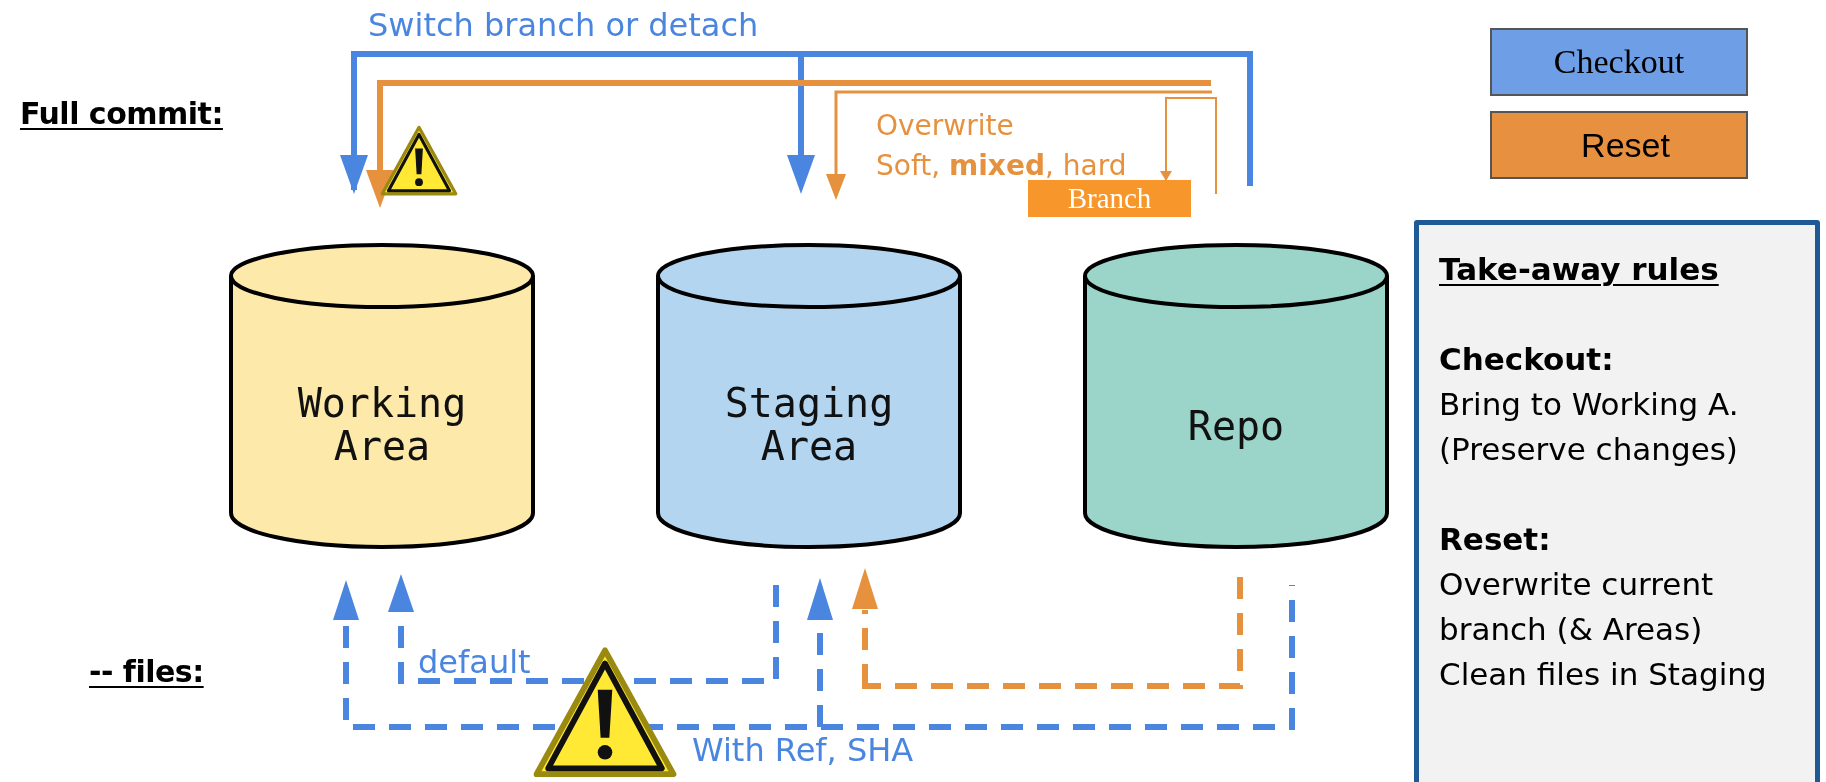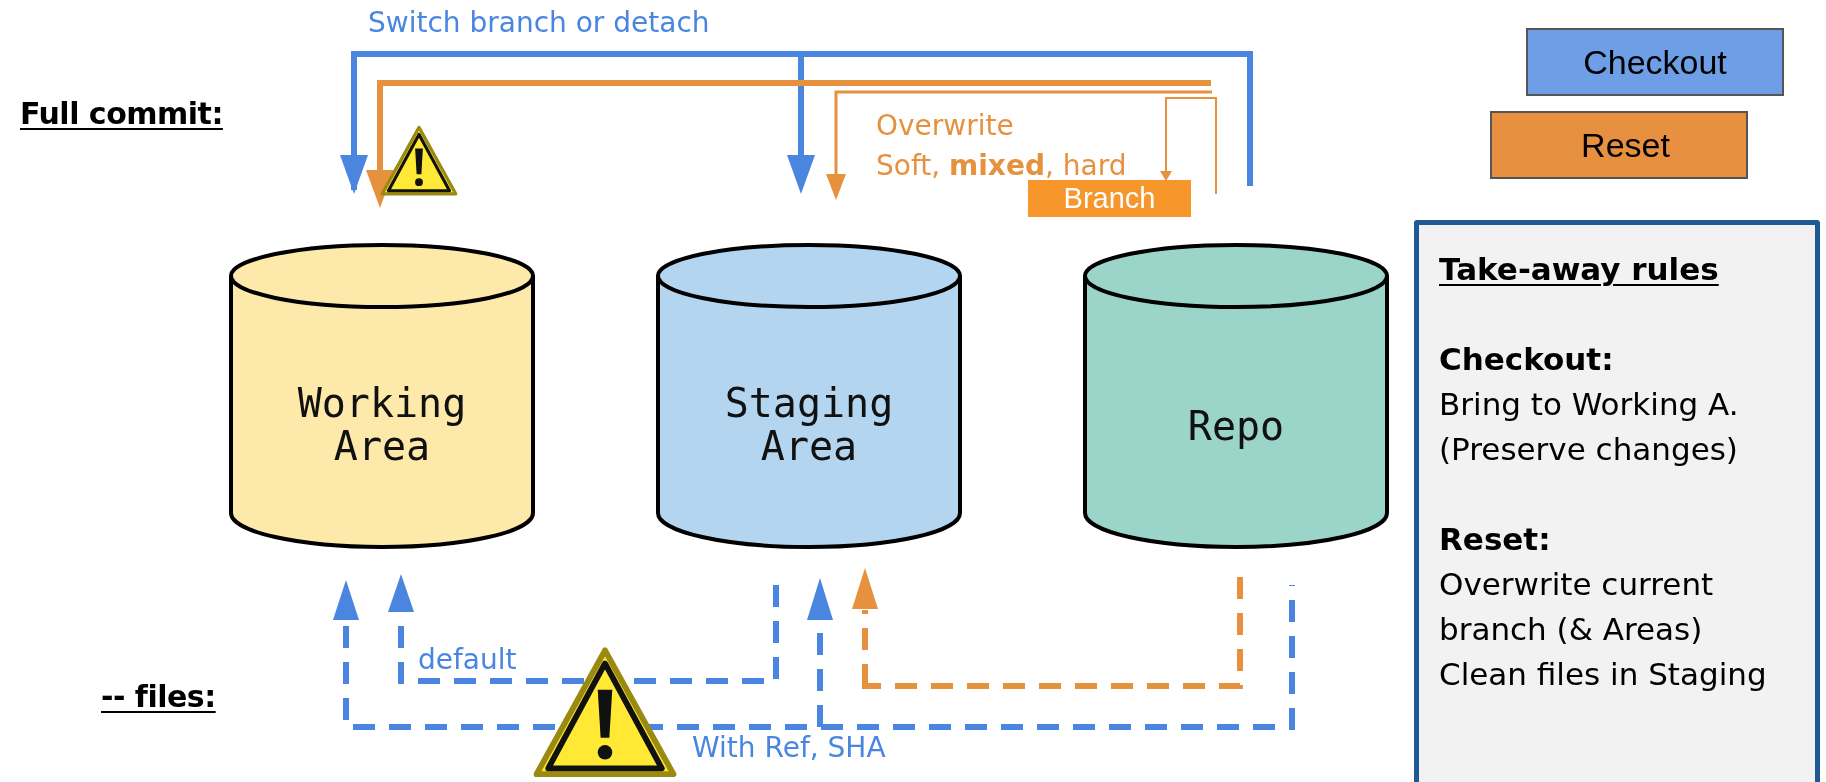--- a/index.html
+++ b/index.html
@@ -1,24 +1,24 @@
 <!DOCTYPE html>
 <html><head>
 <meta charset="utf-8">
 <style>
   html, body { margin:0; padding:0; background:#ffffff; }
   body { width:1826px; height:782px; position:relative; overflow:hidden; font-family:"DejaVu Sans", sans-serif; }
   #stage { position:absolute; left:0; top:0; width:1826px; height:782px; }
   .lbl { position:absolute; white-space:nowrap; }
   .section-label { font-family:"DejaVu Sans", sans-serif; font-weight:bold; font-size:30px; color:#000; text-decoration:underline; text-decoration-thickness:2px; text-underline-offset:4px; letter-spacing:-0.5px; }
-  .blue-text { color:#4a86e0; font-size:28px; font-family:"DejaVu Sans", sans-serif; }
+  .blue-text { color:#4a86e0; font-size:32px; font-family:"DejaVu Sans", sans-serif; }
   .orange-text { color:#e6913e; font-size:28px; font-family:"DejaVu Sans", sans-serif; line-height:40px; }
   .orange-text b { font-weight:bold;text-align:center; }
   .legend-box { position:absolute; width:258px; height:68px; border:2px solid #555; display:flex; align-items:center; justify-content:center; font-family:"Liberation Sans", sans-serif; font-size:34px; color:#000; box-sizing:border-box; }
-  .branch-box { position:absolute; left:1028px; top:180px; width:163px; height:37px; background:#f7962a; color:#fff; font-size:29px; font-family:Liberation Sans, sans-serif; display:flex; align-items:center; justify-content:center; }
+  .branch-box { position:absolute; left:1028px; top:180px; width:163px; height:37px; background:#f7962a; color:#fff; font-size:29px; font-family:Liberation Serif, serif; display:flex; align-items:center; justify-content:center; }
   .rules { position:absolute; left:1414px; top:220px; width:406px; height:620px; box-sizing:border-box; border:5px solid #1d5a96; border-radius:3px; background:#f2f2f2; padding:22px 16px 0 20px; font-family:"DejaVu Sans", sans-serif; font-size:31px; color:#000; line-height:45px; }
   .rules .title { font-weight:bold; text-decoration:underline; text-decoration-thickness:2px; text-underline-offset:4px; }
   .rules .h { font-weight:bold; }
   .rules .gap { height:45px; }
   .cyl-text { font-family:"DejaVu Sans Mono", monospace; font-size:40px; fill:#111; }
 </style>
 </head>
 <body>
 
 <div id="stage">
@@ -84,30 +84,30 @@
     <g stroke="#e6913e" stroke-width="6" fill="none" stroke-dasharray="22 14">
       <polyline points="865,680 865,686 1240,686 1240,575"></polyline>
       <line x1="865" y1="686" x2="865" y2="610"></line>
     </g>
     <polygon points="852,609 878,609 865,568" fill="#e6913e"></polygon>
 
     <use href="#warn" x="532" y="646" width="146" height="134"></use>
   </svg>
 
   <div class="lbl section-label" style="left:20px;top:96px;">Full commit:</div>
-  <div class="lbl section-label" style="left:101px;top:654px;margin-top:25px;">-- files:</div>
+  <div class="lbl section-label" style="left:89px;top:654px;">-- files:</div>
 
   <div class="lbl blue-text" style="left:368px;top:6px;">Switch branch or detach</div>
   <div class="lbl orange-text" style="left:876px;top:106px;">Overwrite</div>
   <div class="lbl orange-text" style="left:876px;top:146px;"><span>Soft, </span><b>mixed</b><span>, hard</span></div>
   <div class="branch-box">Branch</div>
   <div class="lbl blue-text" style="left:418px;top:643px;">default</div>
   <div class="lbl blue-text" style="left:692px;top:731px;">With Ref, SHA</div>
 
-  <div class="legend-box" style="left:1526px;top:28px;background:#6d9ee6;">Checkout</div>
+  <div class="legend-box" style="left:1490px;top:28px;background:#6d9ee6;font-family:Liberation Serif, serif;">Checkout</div>
   <div class="legend-box" style="left:1490px;top:111px;background:#e69040;padding-left:13px;">Reset</div>
 
   <div class="rules">
     <div class="title">Take-away rules</div>
     <div class="gap"></div>
     <div class="h">Checkout:</div>
     <div>Bring to Working A.</div>
     <div>(Preserve changes)</div>
     <div class="gap"></div>
     <div class="h">Reset:</div>

